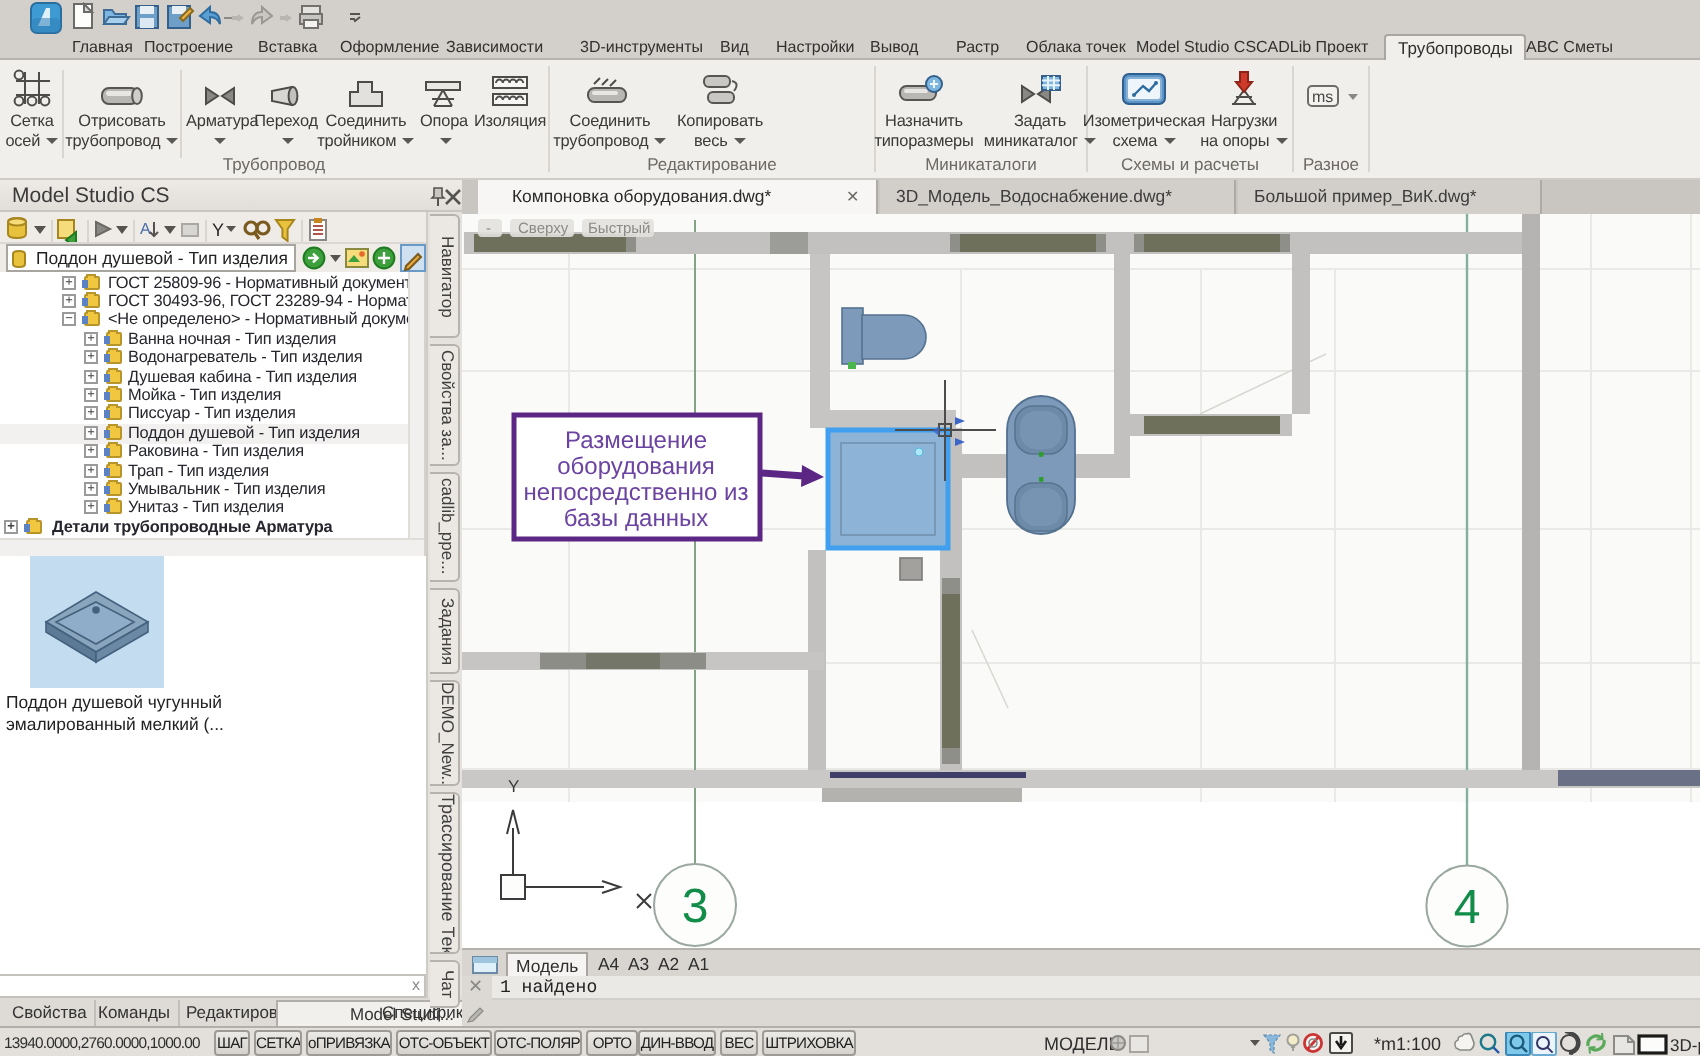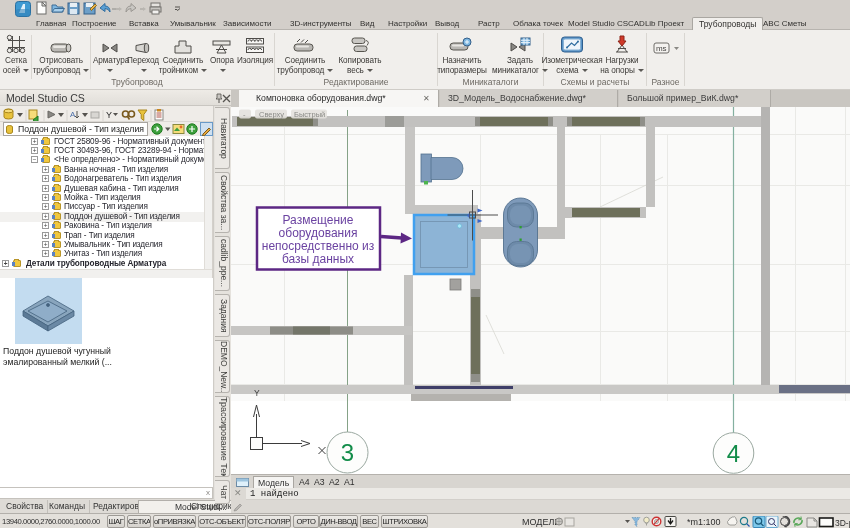--- a/index.html
+++ b/index.html
@@ -94,21 +94,21 @@
         <rect x="1" y="6" width="11" height="5" fill="#c7c5c1" stroke="#73716d"></rect>
         <rect x="3" y="9" width="7" height="4" fill="#f2f1ef" stroke="#73716d"></rect>
       </g>
 <path transform="translate(139,6)" d="M0 0 l5 0 M0 2.5 l2 0 l0.5 1 l2.5 -2" stroke="#55534f" fill="none" stroke-width="1"></path>
 </svg>
 </div>
 <div class="abs" id="tabrow">
 <span class="rtab" style="left:36px">Главная</span>
 <span class="rtab" style="left:72px">Построение</span>
 <span class="rtab" style="left:129px">Вставка</span>
-<span class="rtab" style="left:170px">Умывальник</span>
+<span class="rtab" style="left:170px">Оформление</span>
 <span class="rtab" style="left:223px">Зависимости</span>
 <span class="rtab" style="left:290px">3D-инструменты</span>
 <span class="rtab" style="left:360px">Вид</span>
 <span class="rtab" style="left:388px">Настройки</span>
 <span class="rtab" style="left:435px">Вывод</span>
 <span class="rtab" style="left:478px">Растр</span>
 <span class="rtab" style="left:513px">Облака точек</span>
 <span class="rtab" style="left:568px">Model Studio CS</span>
 <span class="rtab" style="left:628px">CADLib Проект</span>
 <span class="rtab active" style="left:692px">Трубопроводы</span>

